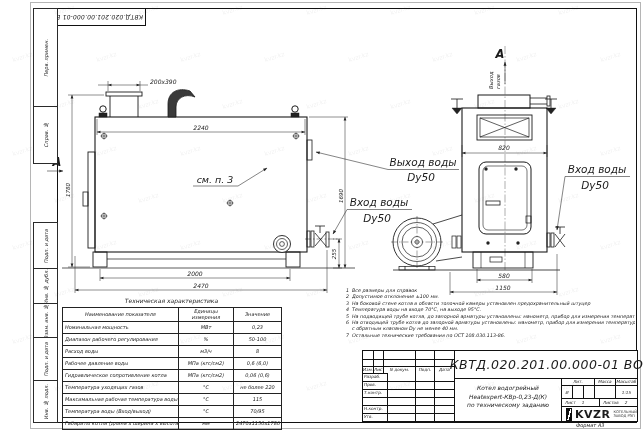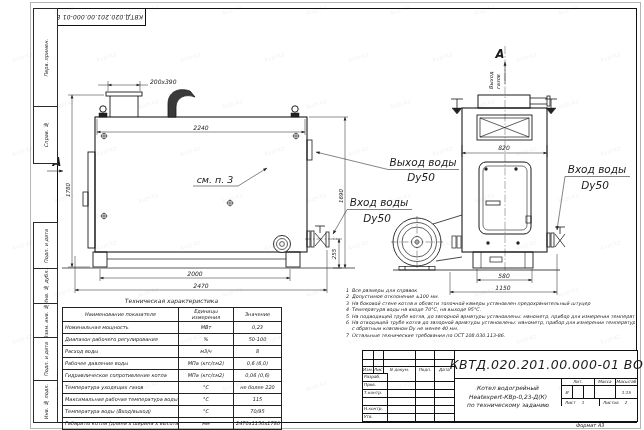--- a/index.html
+++ b/index.html
@@ -425,20 +425,28 @@
     <div class="cell bl bt" style="left:220px;top:34px;width:11px;height:13px;"></div>
     <div class="cell bl bt" style="left:231px;top:34px;width:21px;height:13px;"></div>
     <div class="cell bl bt scale-val" style="left:252px;top:34px;width:22px;height:13px;">1:15</div>
     <div class="cell bl bt sheetrow" style="left:198px;top:47px;width:38px;height:8px;">
       <span>Лист</span>
       <span>1</span>
     </div>
     <div class="cell bl bt sheetrow" style="left:236px;top:47px;width:38px;height:8px;">
       <span>Листов</span>
       <span>2</span>
+    </div>
+    <div class="cell bl bt logorow" style="left:198px;top:55px;width:76px;height:15px;">
+      <span class="logoicon"></span>
+      <span class="logotxt">KVZR</span>
+      <span class="logosub">
+        <div>КОТЕЛЬНЫЙ</div>
+        <div>ЗАВОД РЭП</div>
+      </span>
     </div>
   </div>
 
   <div class="abs fmt">Формат А3</div>
 
   <div class="abs wm-layer">
       <span class="wm" style="left: 54px; top: 6px;">kvzr.kz</span>
       <span class="wm" style="left: 138px; top: 6px;">kvzr.kz</span>
       <span class="wm" style="left: 222px; top: 6px;">kvzr.kz</span>
       <span class="wm" style="left: 306px; top: 6px;">kvzr.kz</span>

